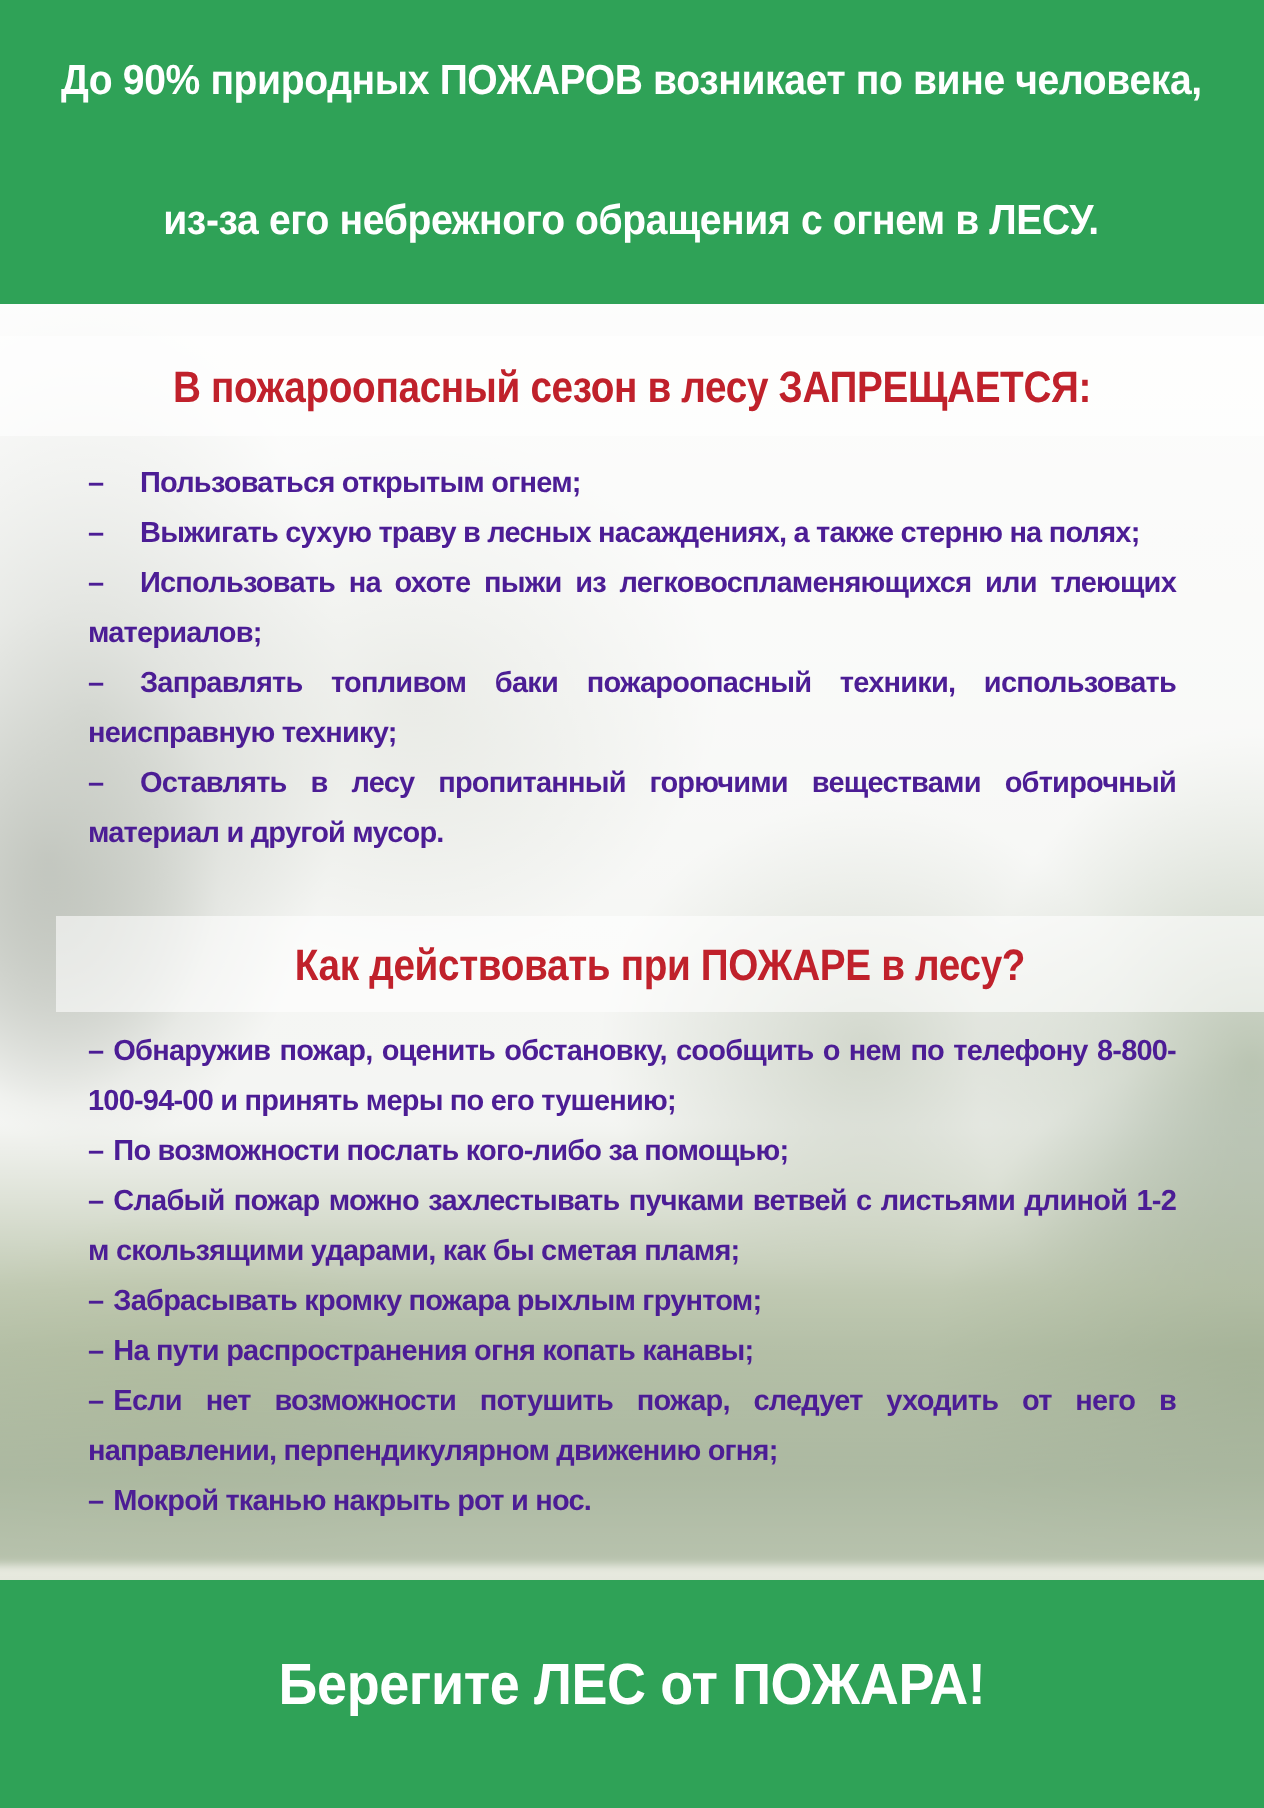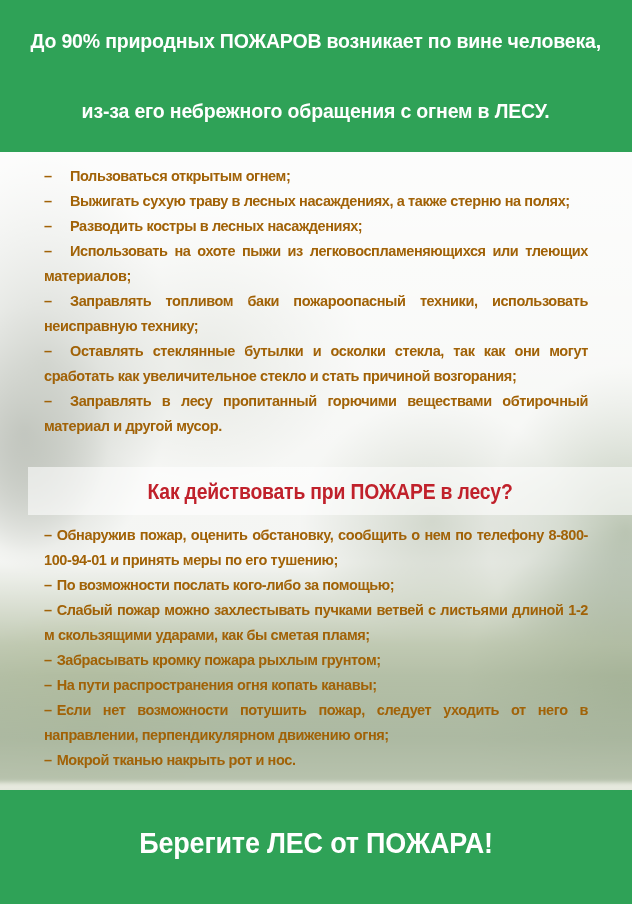--- a/index.html
+++ b/index.html
@@ -85,21 +85,21 @@
   .heading-band{
     background:rgba(255,255,255,.58);
     padding:13px 0 12px;margin-top:16px;
   }
   .heading-band.second{margin-top:28px;padding:12px 0 11px;margin-left:28px;}
   .heading-band h2{
     margin:0;color:#c0212b;font-size:22px;line-height:25px;font-weight:700;
     text-align:center;transform:scaleX(.88);transform-origin:center;
     letter-spacing:-.2px;white-space:nowrap;
   }
-  .list{margin:12px 44px 0;color:#a16207;}
+  .list{margin:12px 44px 0;color:#4c1d95;}
   .list.second{margin-top:8px;}
   .list p{
     margin:0;font-size:14.5px;font-weight:700;line-height:25px;
     letter-spacing:-.4px;text-align:justify;
   }
   .dash-hang{display:inline-block;width:26px;}
   .dash-run{display:inline;margin-right:5px;}
 </style>
 </head>
 <body>
@@ -109,37 +109,38 @@
   <div class="photo-bg"></div>
   <div class="wash"></div>
 
   <div class="banner top">
     <span class="banner-line">До 90% природных ПОЖАРОВ возникает по вине человека,</span>
     <span class="banner-line">из-за его небрежного обращения с огнем в ЛЕСУ.</span>
   </div>
 
   <div class="content">
 
+    <div class="heading-band">
+      <h2>В пожароопасный сезон в лесу ЗАПРЕЩАЕТСЯ:</h2>
+    </div>
 
     <div class="list first">
       <p><span class="dash-hang">–</span><span>Пользоваться открытым огнем;</span></p>
       <p><span class="dash-hang">–</span><span>Выжигать сухую траву в лесных насаждениях, а также стерню на полях;</span></p>
-      <p><span class="dash-hang">–</span><span>Разводить костры в лесных насаждениях;</span></p>
       <p><span class="dash-hang">–</span><span>Использовать на охоте пыжи из легковоспламеняющихся или тлеющих материалов;</span></p>
       <p><span class="dash-hang">–</span><span>Заправлять топливом баки пожароопасный техники, использовать неисправную технику;</span></p>
-      <p><span class="dash-hang">–</span><span>Оставлять стеклянные бутылки и осколки стекла, так как они могут сработать как увеличительное стекло и стать причиной возгорания;</span></p>
-      <p><span class="dash-hang">–</span><span>Заправлять в лесу пропитанный горючими веществами обтирочный материал и другой мусор.</span></p>
+      <p><span class="dash-hang">–</span><span>Оставлять в лесу пропитанный горючими веществами обтирочный материал и другой мусор.</span></p>
     </div>
 
     <div class="heading-band second">
       <h2>Как действовать при ПОЖАРЕ в лесу?</h2>
     </div>
 
     <div class="list second">
-      <p><span class="dash-run">–</span><span>Обнаружив пожар, оценить обстановку, сообщить о нем по телефону 8-800-100-94-01 и принять меры по его тушению;</span></p>
+      <p><span class="dash-run">–</span><span>Обнаружив пожар, оценить обстановку, сообщить о нем по телефону 8-800-100-94-00 и принять меры по его тушению;</span></p>
       <p><span class="dash-run">–</span><span>По возможности послать кого-либо за помощью;</span></p>
       <p><span class="dash-run">–</span><span>Слабый пожар можно захлестывать пучками ветвей с листьями длиной 1-2 м скользящими ударами, как бы сметая пламя;</span></p>
       <p><span class="dash-run">–</span><span>Забрасывать кромку пожара рыхлым грунтом;</span></p>
       <p><span class="dash-run">–</span><span>На пути распространения огня копать канавы;</span></p>
       <p><span class="dash-run">–</span><span>Если нет возможности потушить пожар, следует уходить от него в направлении, перпендикулярном движению огня;</span></p>
       <p><span class="dash-run">–</span><span>Мокрой тканью накрыть рот и нос.</span></p>
     </div>
 
   </div>
 

